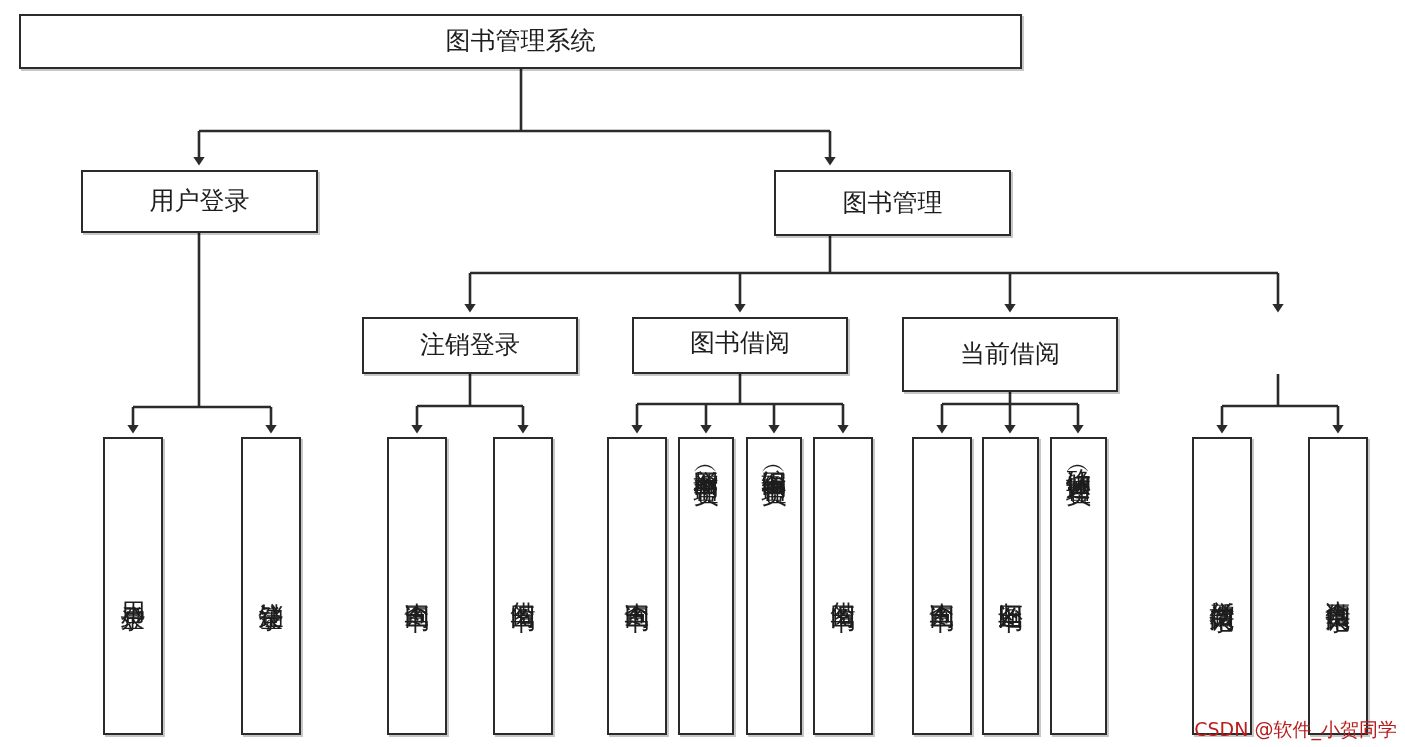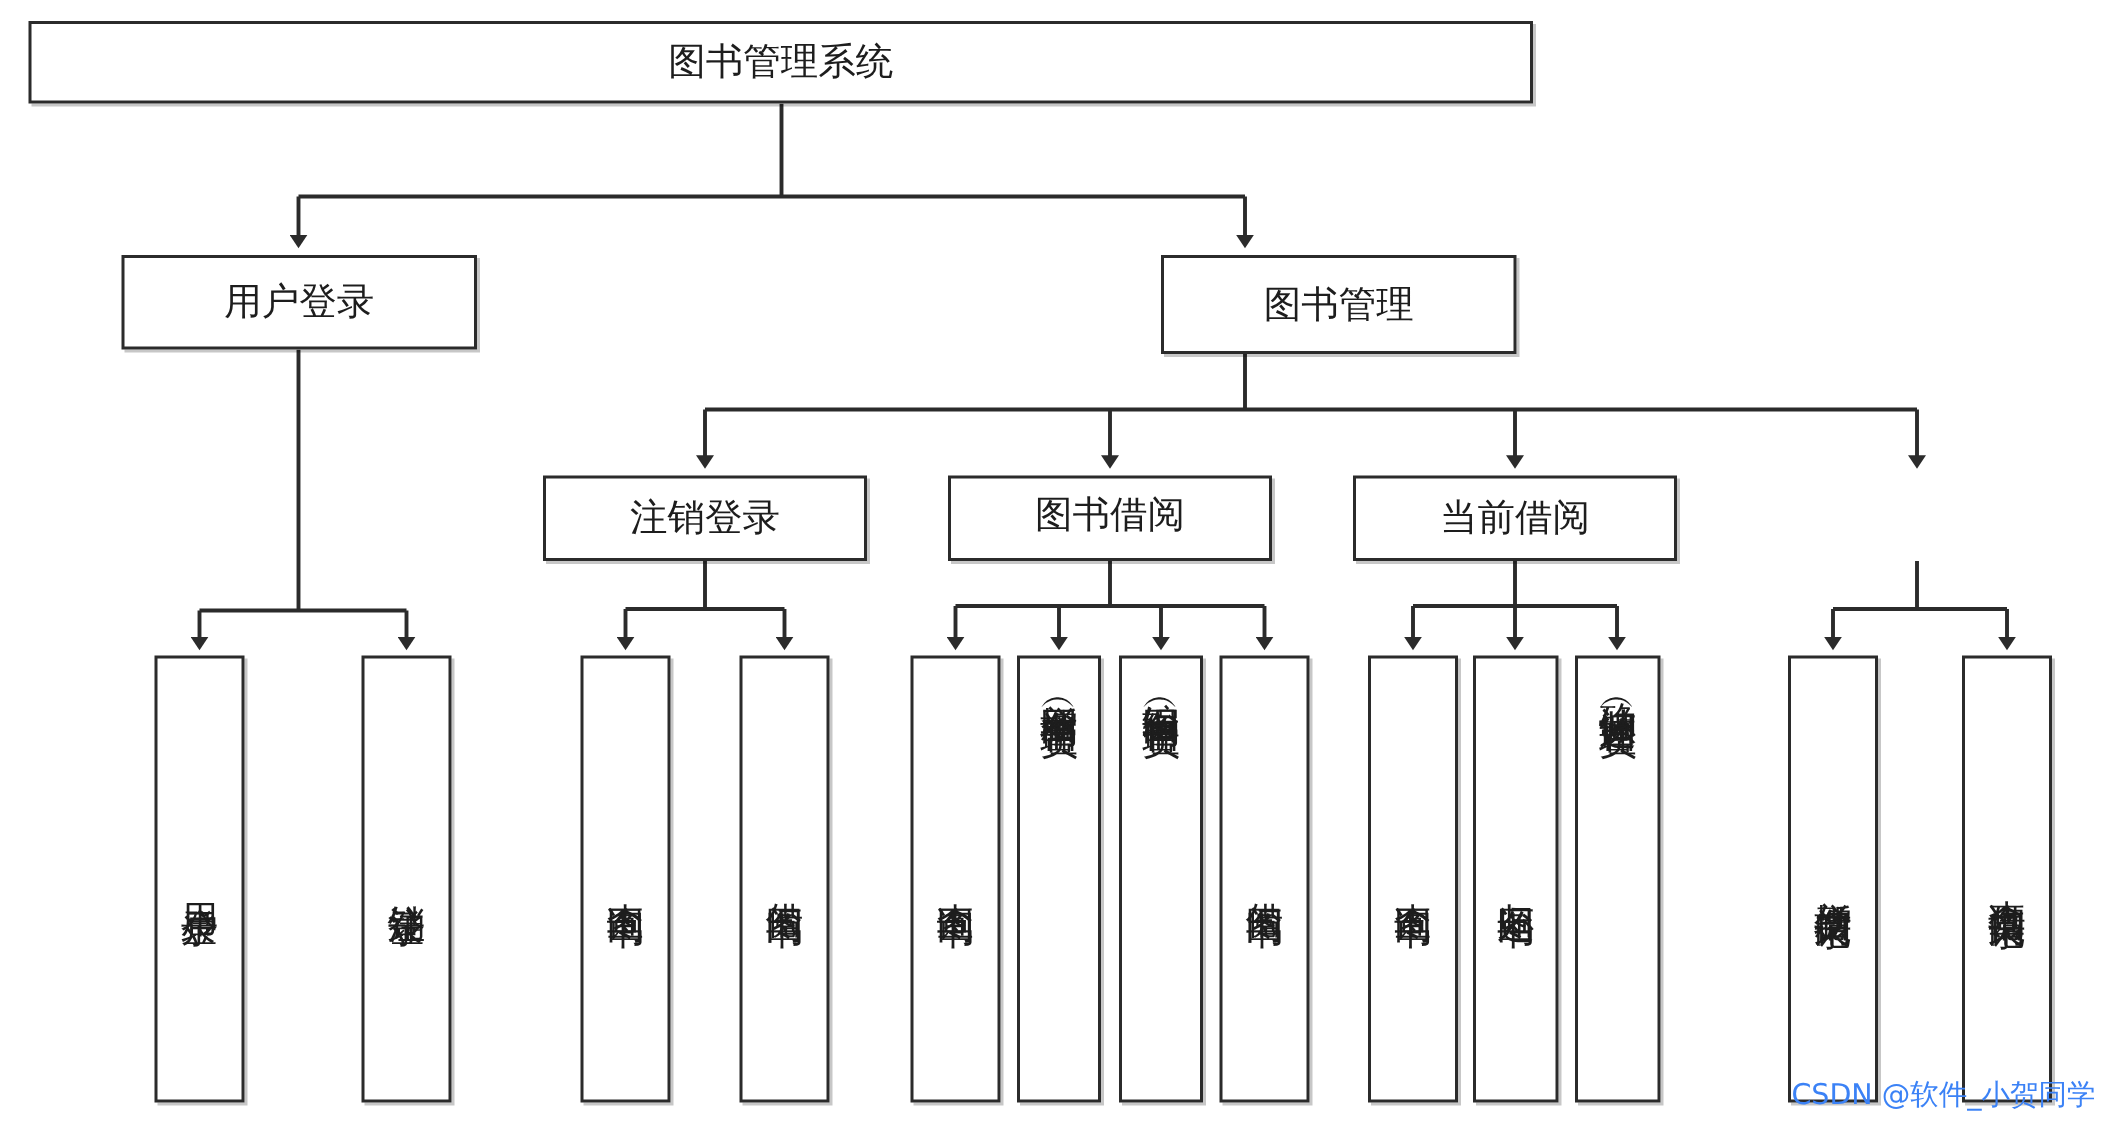--- a/index.html
+++ b/index.html
@@ -69,21 +69,21 @@
   .node.vert.centered {
     align-items: center;
     padding-top: 0;
   }
   
   #watermark {
     position: absolute;
     right: 8px;
     bottom: 4px;
     font-size: 19px;
-    color: #3b82f6;
+    color: #b91c1c;
     z-index: 5;
     white-space: nowrap;
     font-family: "DejaVu Sans", "Liberation Sans", sans-serif;
   }
 </style>
 </head>
 <body>
 
 <div id="canvas">
 
@@ -151,21 +151,21 @@
   </div>
 
   <div class="node horiz" style="left:362px; top:317px; width:216px; height:57px;">
     <span class="lbl">注销登录</span>
   </div>
 
   <div class="node horiz" style="left:632px; top:317px; width:216px; height:57px;font-family:Liberation Mono, monospace;">
     <span class="lbl">图书借阅</span>
   </div>
 
-  <div class="node horiz" style="left:902px; top:317px; width:216px; height:57px;">
+  <div class="node horiz" style="left:902px; top:317px; width:216px; height:75px;">
     <span class="lbl">当前借阅</span>
   </div>
 
 
   <div class="node vert centered" style="left:103px; top:437px; width:60px; height:298px;">
     <span class="lbl">用户登录</span>
   </div>
 
   <div class="node vert centered" style="left:241px; top:437px; width:60px; height:298px;">
     <span class="lbl">注销登录</span>

